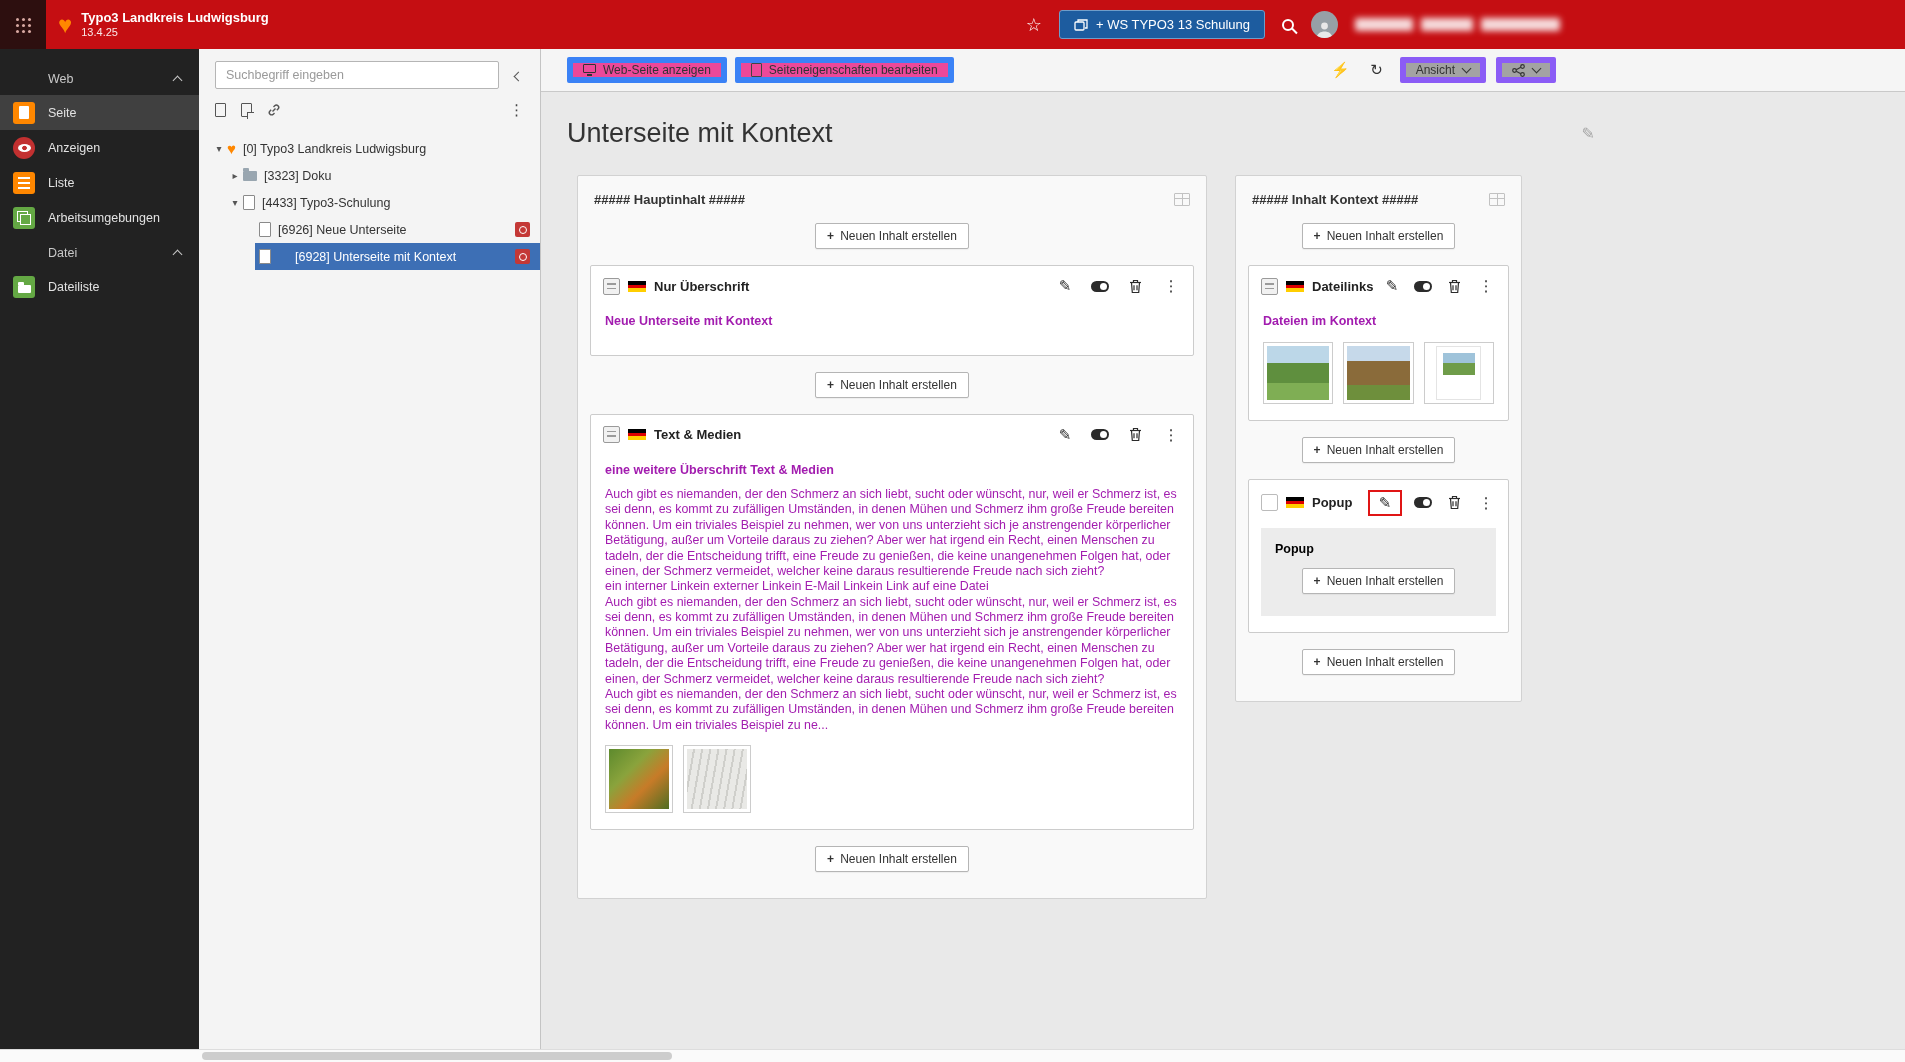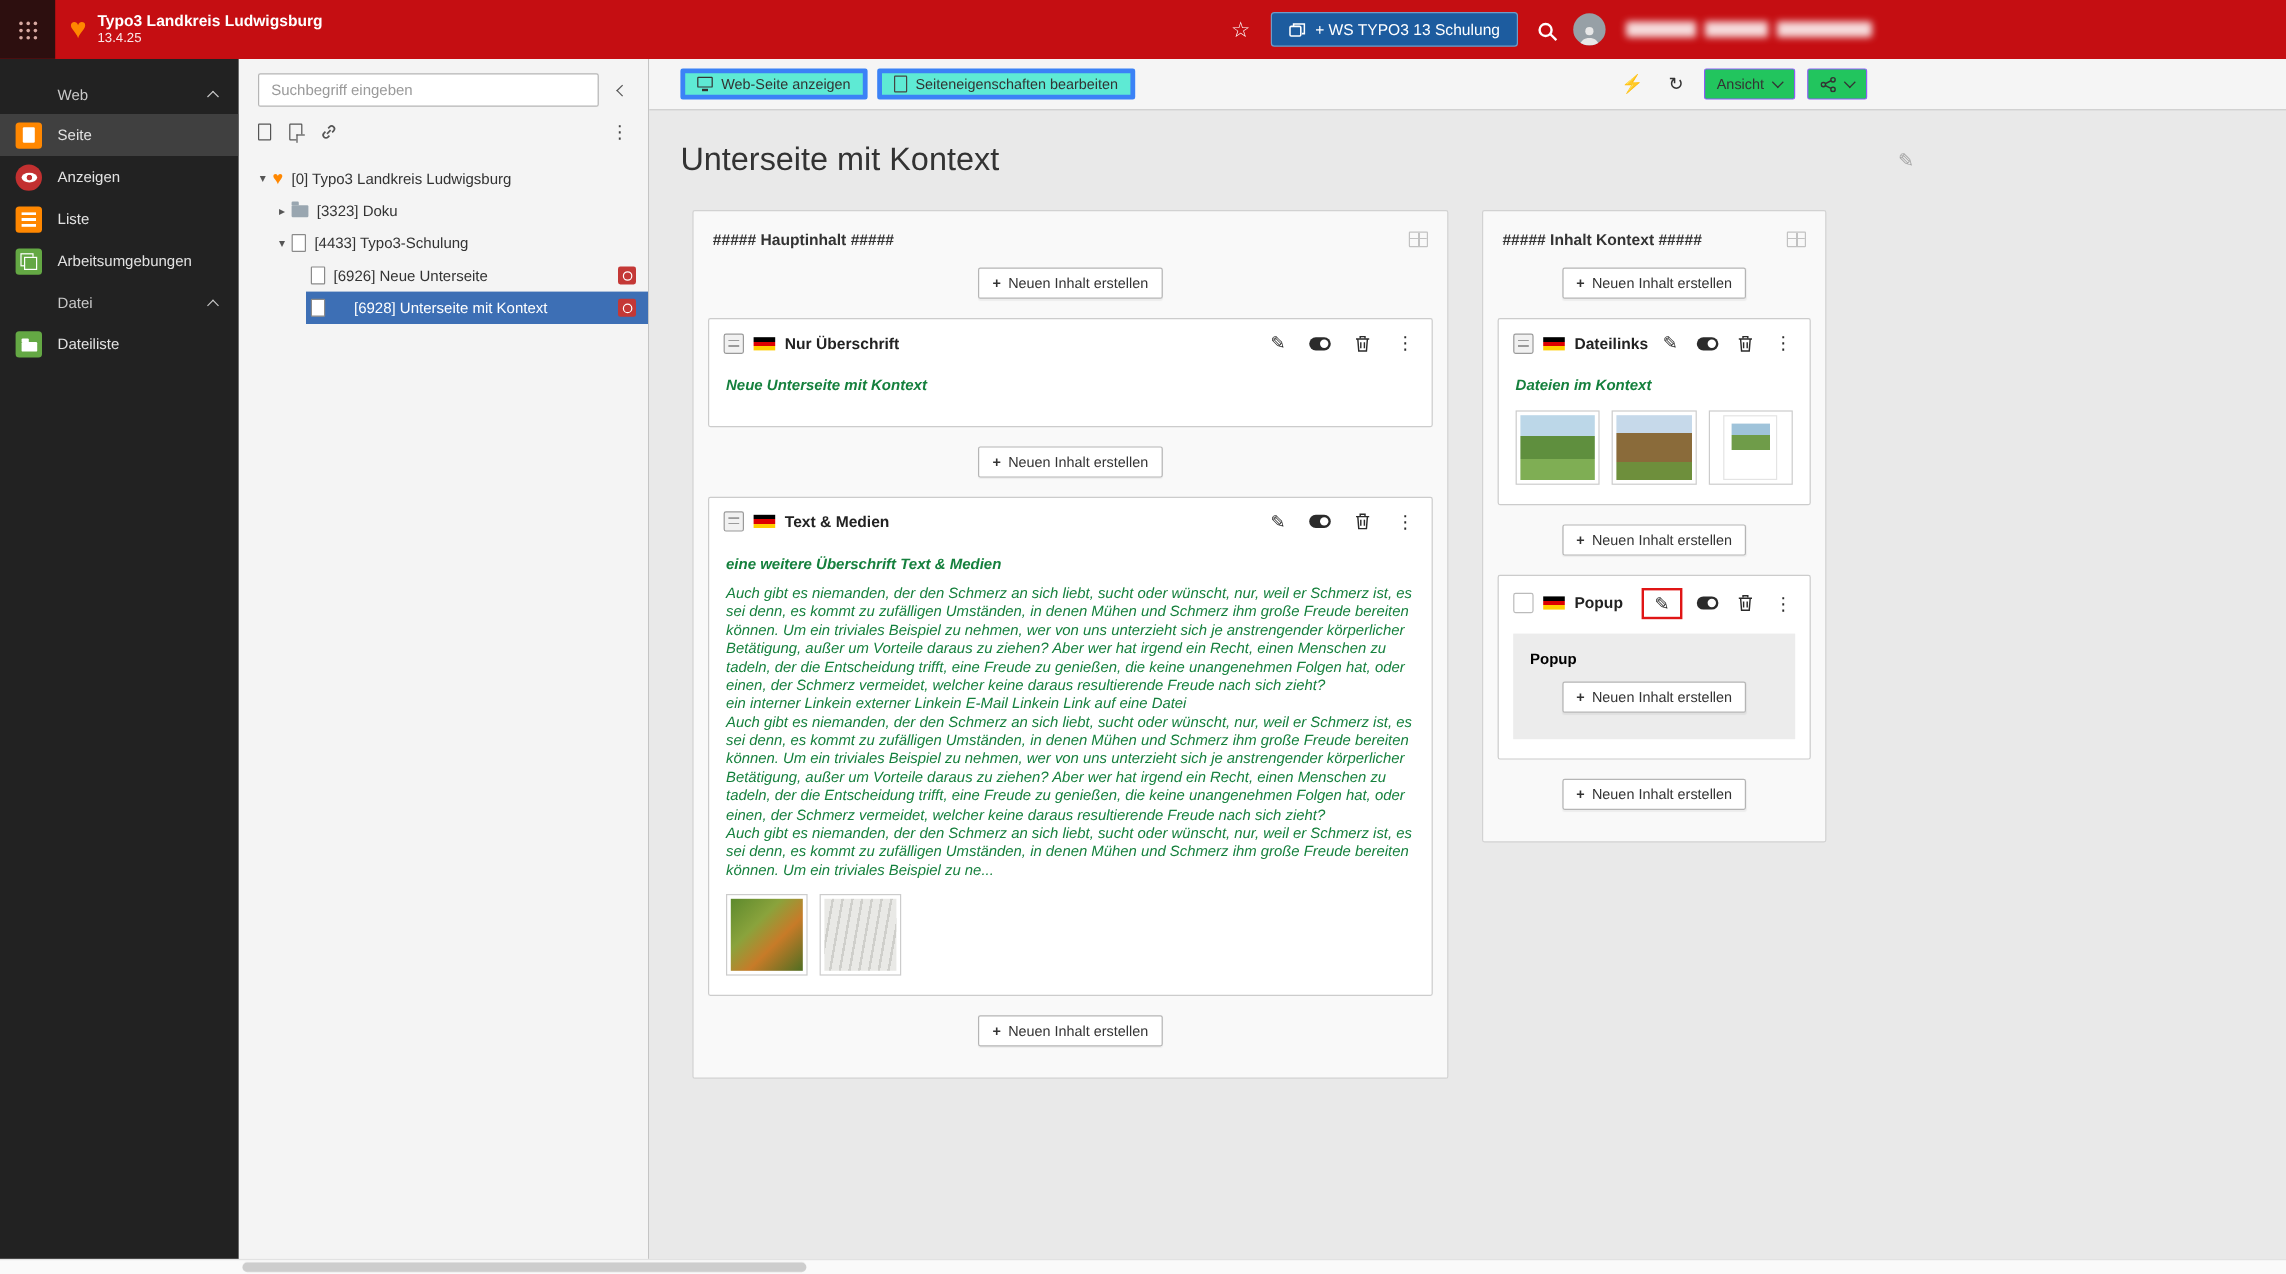--- a/index.html
+++ b/index.html
@@ -108,31 +108,31 @@
   .docheader { background:#f5f5f5; border-bottom:1px solid #c9c9c9; padding:8px 0 8px 26px; }
   .dh-row { display:flex; align-items:center; }
   .dh-row1 { margin-bottom:7px; }
   .layout-select { width:118px; height:28px; background:#fff; border:1px solid #999; border-radius:2px;
     display:flex; align-items:center; justify-content:space-between; padding:0 9px; font-size:12.5px;
     color:#333; cursor:pointer; }
   .dh-path-wrap { margin-left:auto; margin-right:349px; display:flex; align-items:center; gap:8px; }
   .dh-path { font-size:12.5px; color:#666; }
   .dh-pageref { font-size:12.5px; font-weight:bold; color:#222; display:flex; align-items:center; gap:6px; }
   .mini-doc { width:11px; height:14px; border:1.3px solid #444; border-radius:1px; display:inline-block; }
-  .dh-btn { height:26px; background:#5eead4; border:4px solid #3b82f6; border-radius:2px; font-size:12px;
+  .dh-btn { height:26px; background:#ec4899; border:6px solid #3b82f6; border-radius:2px; font-size:12px;
     color:#333; display:inline-flex; align-items:center; gap:7px; padding:0 10px; margin-right:8px;
     cursor:pointer; font-family:"Liberation Sans",sans-serif; }
   .ic-monitor { width:13px; height:9px; border:1.3px solid #333; border-radius:1px; position:relative;
     margin-bottom:3px; display:inline-block; }
   .ic-monitor::after { content:""; position:absolute; left:3px; bottom:-4px; width:5px; height:2px;
     background:#333; }
   .dh-right { margin-left:auto; margin-right:349px; display:flex; align-items:center; gap:10px; }
   .icon-btn { width:26px; height:26px; display:flex; align-items:center; justify-content:center;
     color:#333; font-size:15px; cursor:pointer; background:transparent; border:none; }
-  .dh-drop { height:26px; background:#22c55e; border:1px solid #8b5cf6; border-radius:2px; font-size:12px;
+  .dh-drop { height:26px; background:#a3a3a3; border:6px solid #8b5cf6; border-radius:2px; font-size:12px;
     color:#333; display:inline-flex; align-items:center; gap:8px; padding:0 10px; cursor:pointer;
     font-family:"Liberation Sans",sans-serif; }
 
   .content { flex:1; overflow:hidden; padding:26px 26px 0; position:relative; }
   .title-row { position:relative; width:1006px; margin-bottom:26px; }
   .page-h1 { font-size:27px; font-weight:400; color:#333; }
   .title-edit { position:absolute; right:-22px; top:6px; color:#a5a5a5; font-size:16px; cursor:pointer; }
 
   .columns { display:flex; gap:28px; margin-left:10px; align-items:flex-start; }
   .col-panel { background:#f9f9f9; border:1px solid #d2d2d2; border-radius:2px; padding:12px 12px 20px; }
@@ -160,21 +160,21 @@
     background:linear-gradient(#000 0 33%, #d00 33% 66%, #ffce00 66%); }
   .card-title { font-weight:bold; font-size:13px; color:#222; white-space:nowrap; }
   .card-actions { margin-left:auto; display:flex; align-items:center; gap:16px; color:#2b2b2b; }
   .act { display:flex; align-items:center; justify-content:center; width:20px; height:20px;
     cursor:pointer; font-size:15px; color:#2b2b2b; background:none; border:none; }
   .toggle-ic { width:18px; height:11px; border-radius:6px; background:#2b2b2b; position:relative;
     display:inline-block; }
   .toggle-ic::after { content:""; position:absolute; right:2px; top:2px; width:7px; height:7px;
     border-radius:50%; background:#fff; }
   .red-annot { border:2px solid #e01515; padding:1px 5px; display:inline-flex; align-items:center; }
-  .card-body { padding:4px 14px 16px; font-size:12.4px; color:#15803d; line-height:1.24;font-style:italic; }
+  .card-body { padding:4px 14px 16px; font-size:12.4px; color:#a21caf; line-height:1.24; }
   .body-heading { font-weight:bold; margin:8px 0 9px; font-size:12.5px; }
   .card-body p { margin:0; }
   .thumb-row { display:flex; gap:10px; margin-top:12px; }
   .thumb-box { border:1px solid #ccc; background:#fff; padding:3px; display:flex; align-items:center;
     justify-content:center; }
   .thumb-box.sq { width:68px; height:68px; }
   .thumb-box.ls { width:74px; height:62px; }
   .thumb { width:100%; height:100%; }
   .th-squirrel { background:linear-gradient(135deg,#5d8a2d 0%,#8aa33c 35%,#c77b28 62%,#4f6e22 100%); }
   .th-newspaper { background:repeating-linear-gradient(100deg,#e9e9e6 0 6px,#cfcfcb 6px 8px); }

